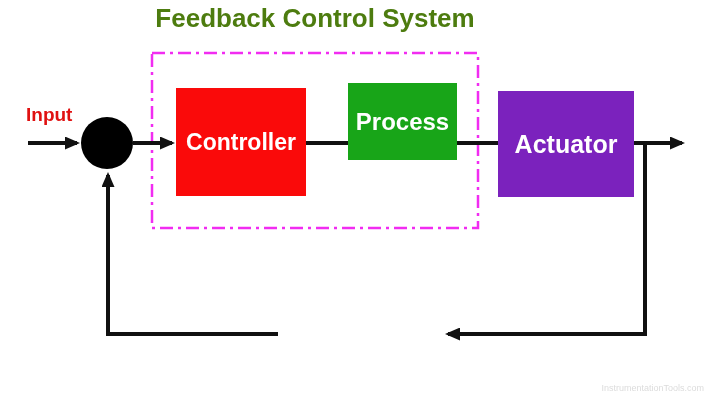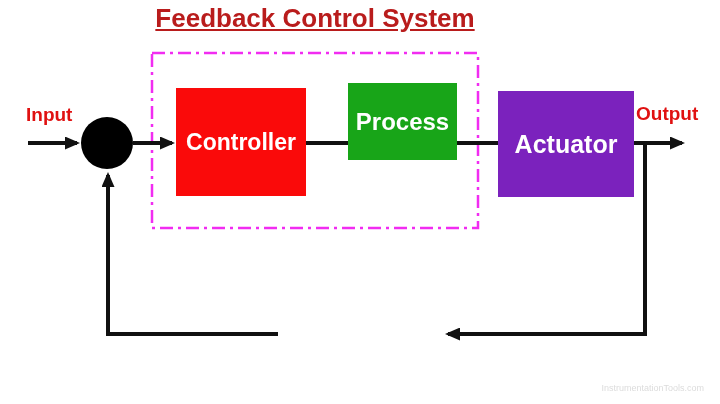--- a/index.html
+++ b/index.html
@@ -64,25 +64,24 @@
 
     <path d="M618,143 H682" class="connector" marker-end="url(#arrowhead)" style="stroke: rgb(17, 17, 17);"></path>
 
     <path d="M645,143 V334 H448" class="connector" marker-end="url(#arrowhead)" style="stroke: rgb(17, 17, 17);"></path>
 
     <path d="M278,334 H108 V175" class="connector" marker-end="url(#arrowhead)" style="stroke: rgb(17, 17, 17);"></path>
 
     <circle cx="107" cy="143" r="26" class="junction" style="fill: rgb(0, 0, 0);"></circle>
   </svg>
 
-  <div class="title" style="color: #b91c1c; text-decoration: underline;">Feedback Control System</div>
+  <div class="title" style="color: #4d7c0f;">Feedback Control System</div>
 
   <div class="io-label input-label" style="color: rgb(224, 17, 17);">Input</div>
 
-  <div class="io-label output-label" style="color: rgb(224, 17, 17);">Output</div>
 
   <div class="block controller-block" style="background-color: rgb(250, 10, 10);">
     <span class="block-label">Controller</span>
   </div>
 
   <div class="block process-block" style="background-color: rgb(24, 165, 24);">
     <span class="block-label">Process</span>
   </div>
 
   <div class="block actuator-block" style="background-color: rgb(123, 34, 189);">

